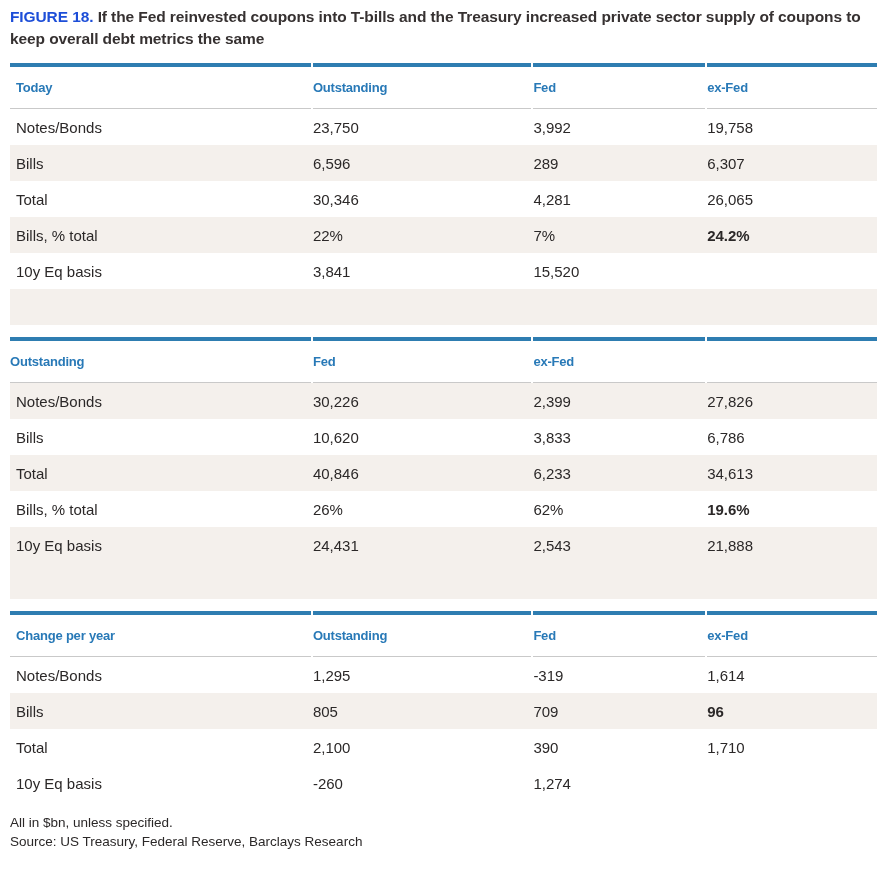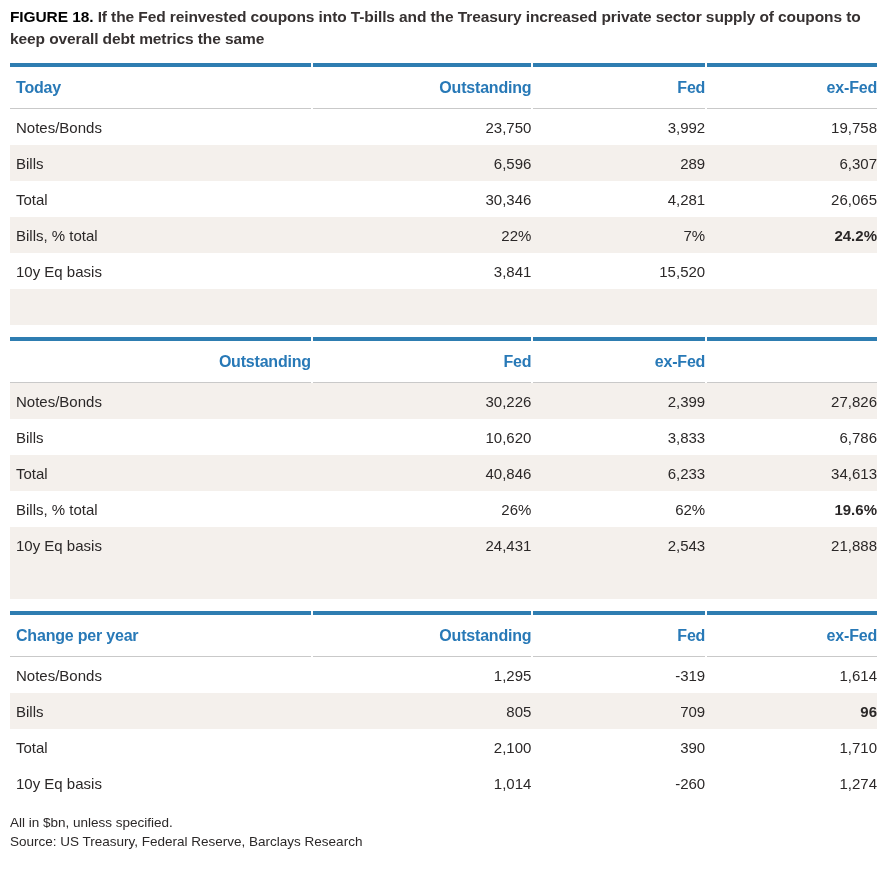--- a/index.html
+++ b/index.html
@@ -17,41 +17,41 @@
     overflow: hidden;
   }
   .figtitle {
     font-size: 15.5px;
     font-weight: bold;
     line-height: 22px;
     color: #363131;
     letter-spacing: -0.1px;
     margin-bottom: 13px;
   }
-  .figtitle .figlabel { color: #000000; }
+  .figtitle .figlabel { color: #1d4ed8; }
 
   .dtable { margin-bottom: 12px; }
   .grid {
     display: grid;
     grid-template-columns: 303fr 220fr 173fr 171fr;
     column-gap: 2px;
   }
   .topbar > div { height: 4px; background: #2e7db1; }
   .hline  > div { height: 1px; background: #c9c9c9; }
 
   .tr { height: 36px; align-items: center; font-size: 15px; }
   .tr.thead { height: 41px; }
   .thead .td {
     color: #2879b7;
     font-weight: bold;
-    font-size: 16px;
+    font-size: 13px;
     letter-spacing: -0.2px;
   }
   .td.label { text-align: left; padding-left: 6px; }
-  .td.num   { text-align: right; }
+  .td.num   { text-align: left; }
   .beige    { background: #f4f0ec; }
   .spacer-row { height: 36px; background: #f4f0ec; }
   .b { font-weight: bold; }
 
   .footnotes {
     margin-top: 5px;
     font-size: 13.5px;
     line-height: 19px;
     color: #2b2828;
   }
@@ -203,21 +203,20 @@
       <div class="td num b">96</div>
     </div>
     <div class="grid tr">
       <div class="td label">Total</div>
       <div class="td num">2,100</div>
       <div class="td num">390</div>
       <div class="td num">1,710</div>
     </div>
     <div class="grid tr">
       <div class="td label">10y Eq basis</div>
-      <div class="td num">1,014</div>
       <div class="td num">-260</div>
       <div class="td num">1,274</div>
     </div>
   </div>
 
   <div class="footnotes">
     <div>All in $bn, unless specified.</div>
     <div>Source: US Treasury, Federal Reserve, Barclays Research</div>
   </div>
 

